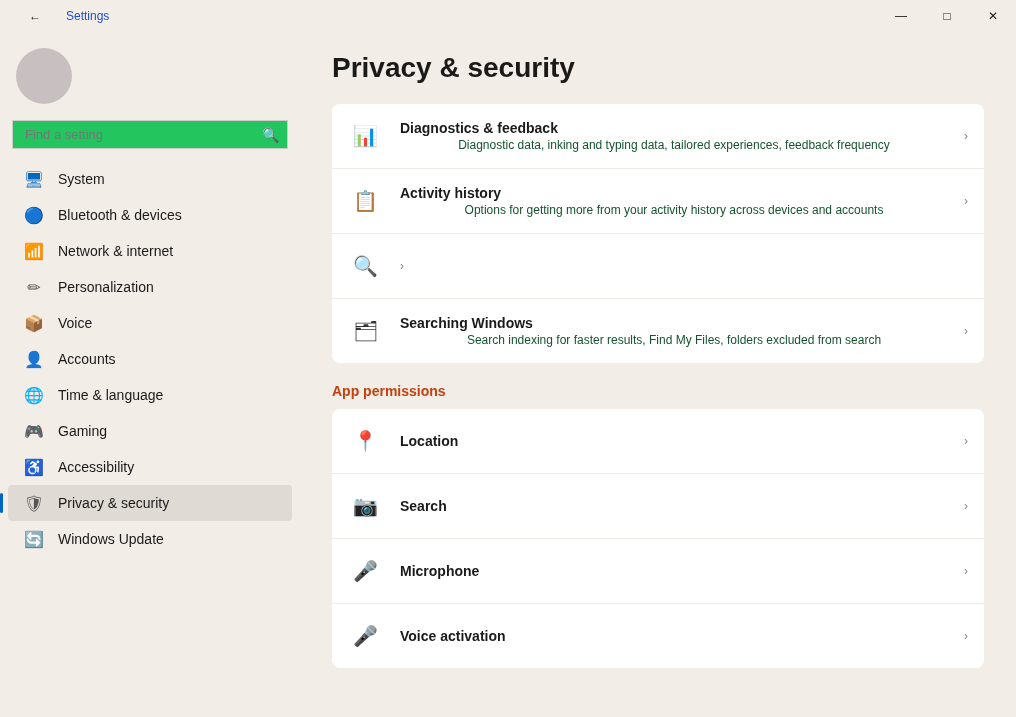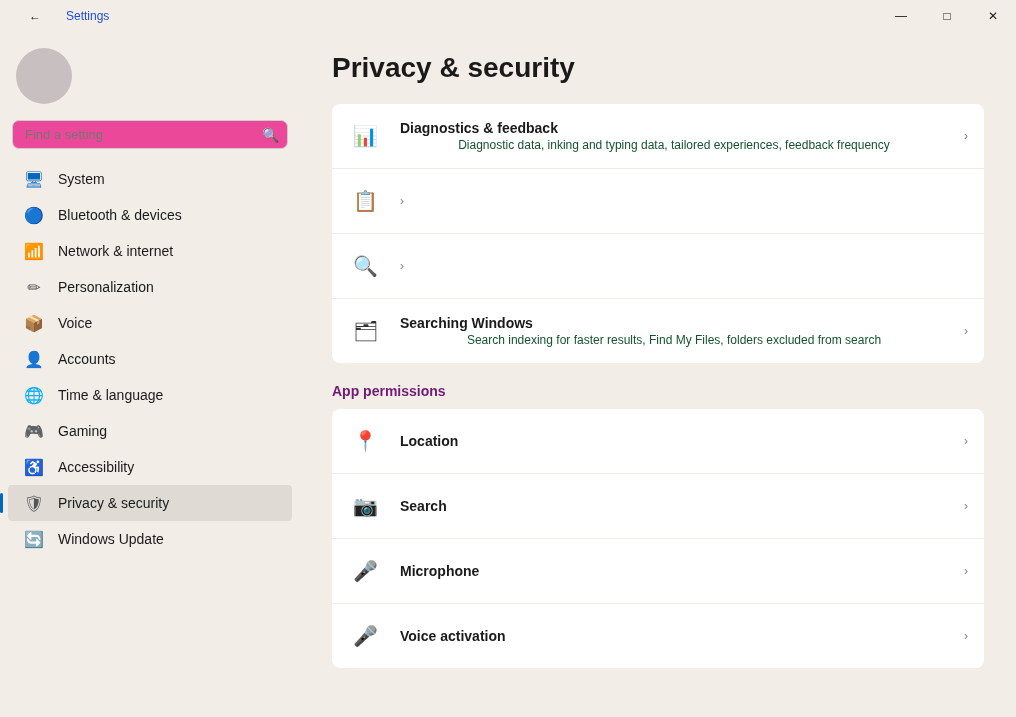--- a/index.html
+++ b/index.html
@@ -76,23 +76,23 @@
     }
     .search-box {
       margin: 0 12px 12px 12px;
       position: relative;
       display: flex;
       align-items: center;
     }
     .search-box input {
       width: 100%;
       padding: 6px 32px 6px 12px;
-      border-radius: 7px;
+      border-radius: 0;
       border: 1px solid #ccc;
-      background: #ec4899;
+      background: #22c55e;
       font-size: 13px;
       color: #333;
       outline: none;
     }
     .search-box .search-icon {
       position: absolute;
       right: 8px;
       font-size: 14px;
       color: #555;
     }
@@ -154,21 +154,21 @@
     }
     .page-title {
       font-size: 28px;
       font-weight: 600;
       color: #1a1a1a;
       margin-bottom: 20px;
     }
     .section-header {
       font-size: 14px;
       font-weight: 600;
-      color: #701a75;
+      color: #c2410c;
       margin: 20px 0 10px 0;
     }
     .settings-card {
       background: #fff;
       border-radius: 8px;
       overflow: hidden;
       margin-bottom: 4px;
     }
     .settings-item {
       display: flex;
@@ -287,20 +287,24 @@
         <div class="settings-item">
     <span class="settings-item-icon">📊</span>
     <div class="settings-item-text">
       <div class="settings-item-title">Diagnostics &amp; feedback</div>
       <div class="settings-item-desc">Diagnostic data, inking and typing data, tailored experiences, feedback frequency</div>
     </div>
     <span class="chevron">›</span>
   </div>
         <div class="settings-item">
     <span class="settings-item-icon">📋</span>
+    <div class="settings-item-text">
+      <div class="settings-item-title">Activity history</div>
+      <div class="settings-item-desc">Options for getting more from your activity history across devices and accounts</div>
+    </div>
     <span class="chevron">›</span>
   </div>
         <div class="settings-item">
     <span class="settings-item-icon">🔍</span>
     <span class="chevron">›</span>
   </div>
         <div class="settings-item">
     <span class="settings-item-icon">🗂</span>
     <div class="settings-item-text">
       <div class="settings-item-title">Searching Windows</div>

